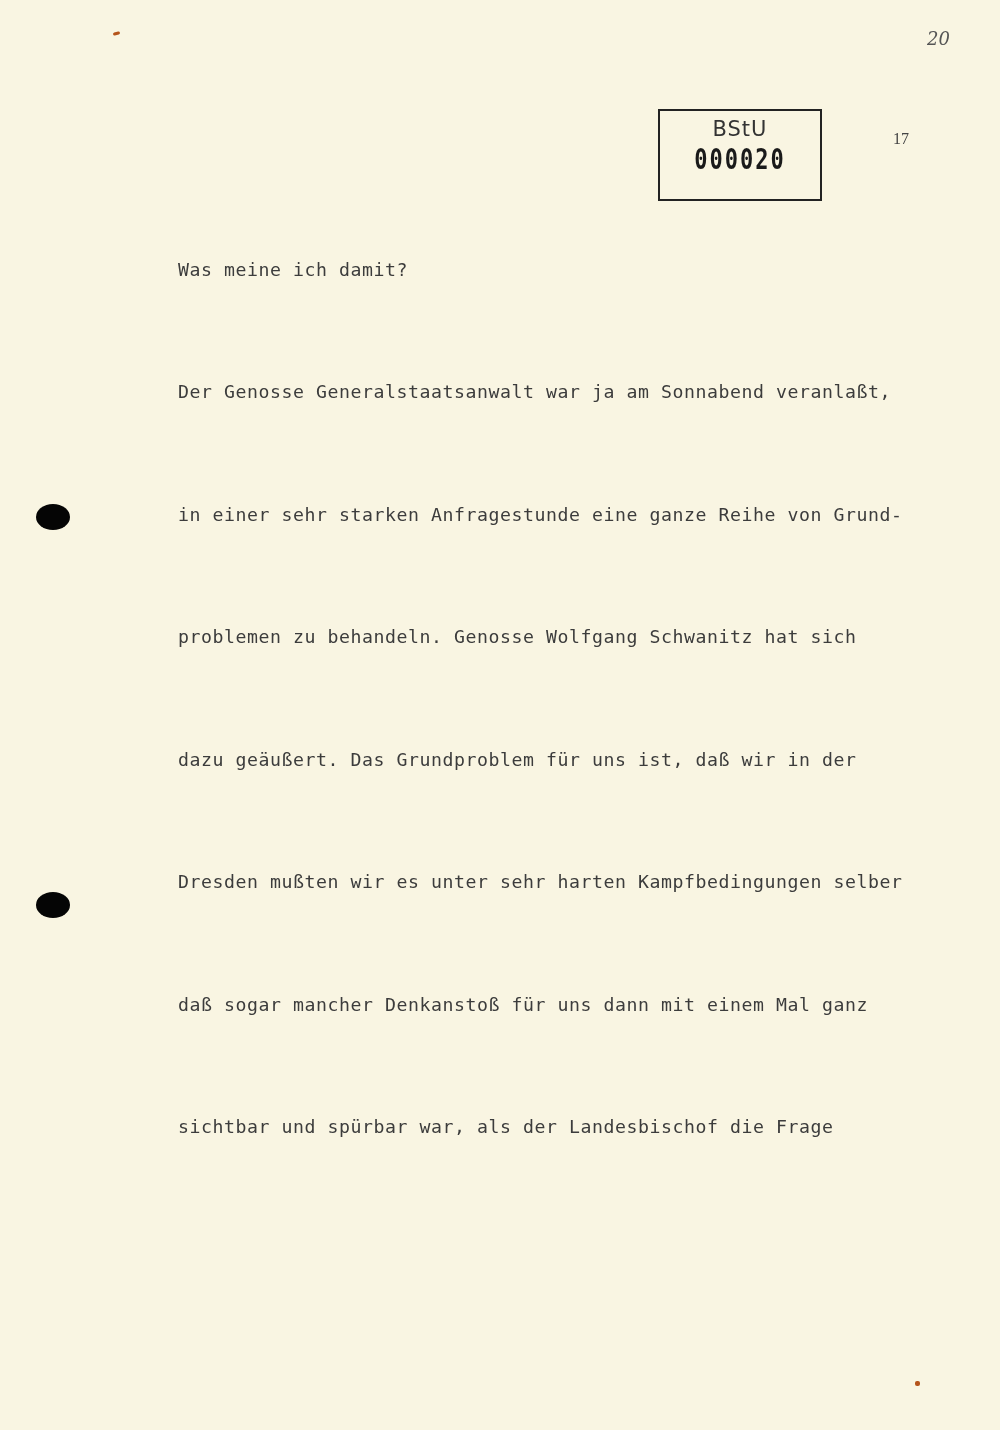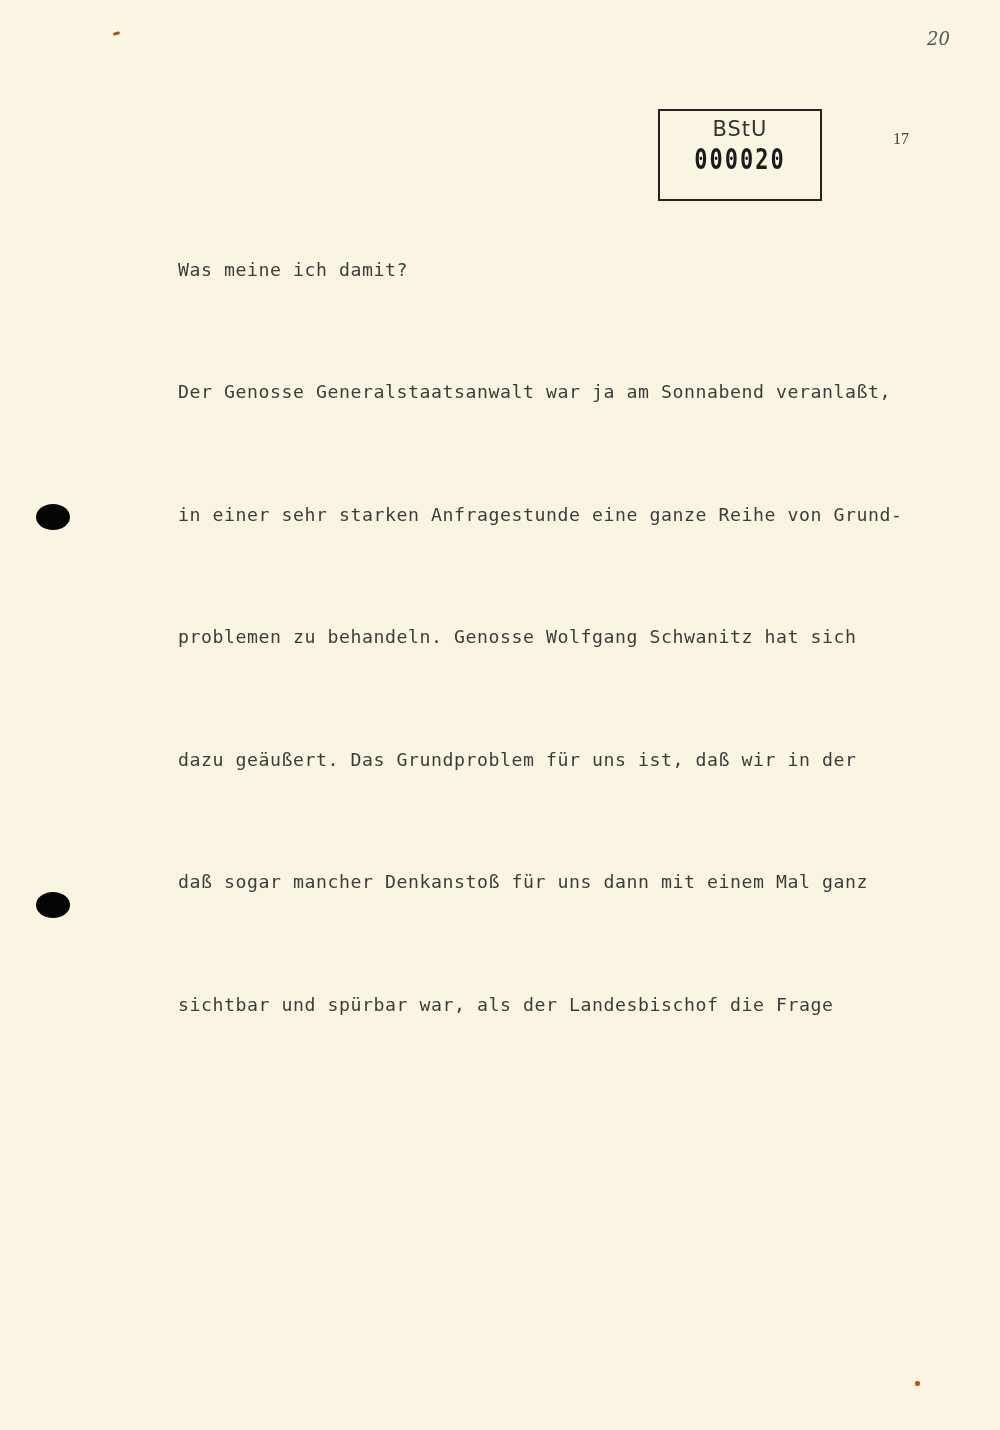--- a/index.html
+++ b/index.html
@@ -70,20 +70,21 @@
 
   <div class="punch" style="left:36px; top:504px;"></div>
   <div class="punch" style="left:36px; top:892px;"></div>
 
   <div class="body-text">
     <span class="line">Was meine ich damit?</span>
     <span class="line">Der Genosse Generalstaatsanwalt war ja am Sonnabend veranlaßt,</span>
     <span class="line">in einer sehr starken Anfragestunde eine ganze Reihe von Grund-</span>
     <span class="line">problemen zu behandeln. Genosse Wolfgang Schwanitz hat sich</span>
     <span class="line">dazu geäußert. Das Grundproblem für uns ist, daß wir in der</span>
+    <span class="line">Dresden mußten wir es unter sehr harten Kampfbedingungen selber</span>
     <span class="line">daß sogar mancher Denkanstoß für uns dann mit einem Mal ganz</span>
     <span class="line">sichtbar und spürbar war, als der Landesbischof die Frage</span>
     
     
     
     
     
     
     
     

